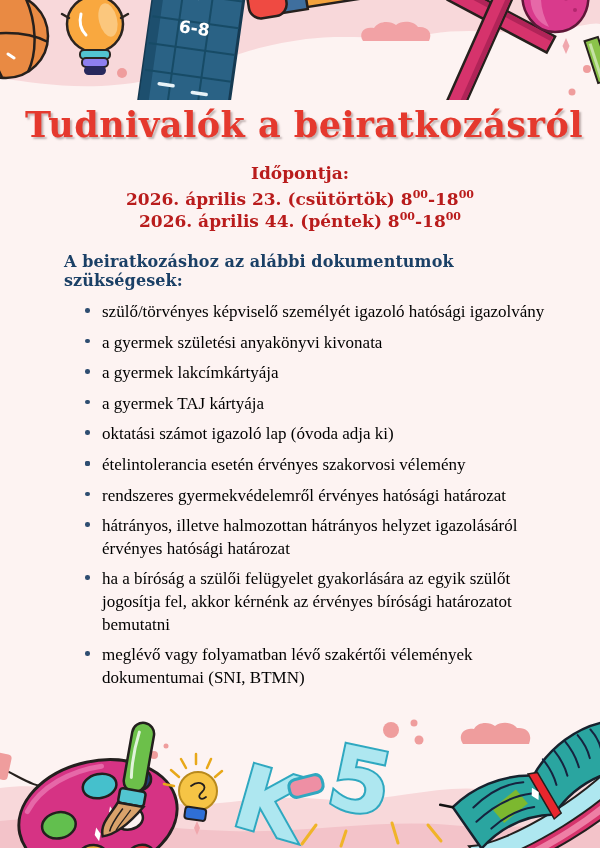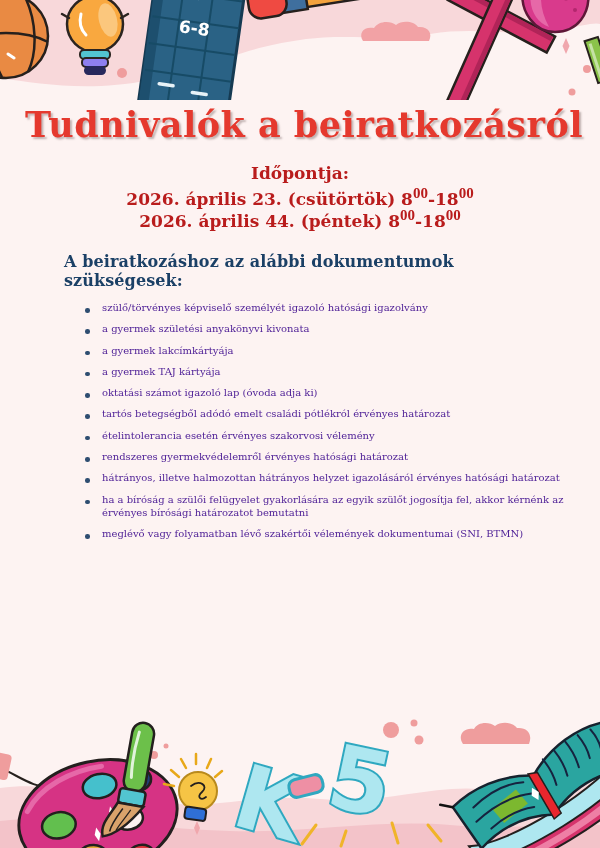--- a/index.html
+++ b/index.html
@@ -19,33 +19,33 @@
     color:#e5392e;
     text-shadow:2px 2px 2px rgba(120,100,100,.45);
   }
   .schedule{
     position:absolute;top:163px;left:0;width:100%;
     text-align:center;color:#b91c1c;font-weight:bold;
   }
   .schedule p{margin:0;}
   .schedule-label{font-size:17px;margin-bottom:5px !important;}
   .date-line{font-size:17px;line-height:22px;}
-  .date-line sup{font-size:15px;line-height:0;font-family:Liberation Serif, serif;}
+  .date-line sup{font-size:11px;line-height:0;}
 
   .documents{
     position:absolute;top:252px;left:64px;width:500px;
   }
   .documents h2{
     margin:0 0 11px 0;font-size:16px;font-weight:bold;
     color:#1b4066;letter-spacing:.1px;
   }
   .documents ul{margin:0;padding:0;list-style:none;}
   .doc-item{
     position:relative;padding-left:38px;margin-bottom:8px;
-    font-size:10px;line-height:1.33;color:#4c1d95;
+    font-size:17px;line-height:1.33;color:#000000;font-family:Liberation Serif, serif;
   }
   .doc-item .bullet{
     position:absolute;left:21px;top:7px;width:4.5px;height:4.5px;
     border-radius:50%;background:#2e4d71;
   }
 </style>
 </head>
 <body>
 
 <svg class="decor top" width="600" height="100" viewBox="0 0 600 100">
@@ -144,21 +144,21 @@
 
       <li class="doc-item"><span class="bullet"></span><span>a gyermek születési anyakönyvi kivonata</span></li>
 
       <li class="doc-item"><span class="bullet"></span><span>a gyermek lakcímkártyája</span></li>
 
       <li class="doc-item"><span class="bullet"></span><span>a gyermek TAJ kártyája</span></li>
 
 
       <li class="doc-item"><span class="bullet"></span><span>oktatási számot igazoló lap (óvoda adja ki)</span></li>
 
-      <li class="doc-item"><span class="bullet"></span><span>tartós betegségből adódó emelt családi pótlékról érvényes határozat</span></li>
+      <li class="doc-item"><span class="bullet"></span></li>
 
       <li class="doc-item"><span class="bullet"></span><span>ételintolerancia esetén érvényes szakorvosi vélemény</span></li>
 
       <li class="doc-item"><span class="bullet"></span><span>rendszeres gyermekvédelemről érvényes hatósági határozat</span></li>
 
       <li class="doc-item"><span class="bullet"></span><span>hátrányos, illetve halmozottan hátrányos helyzet igazolásáról érvényes hatósági határozat</span></li>
 
 
       <li class="doc-item"><span class="bullet"></span><span>ha a bíróság a szülői felügyelet gyakorlására az egyik szülőt jogosítja fel, akkor kérnénk az érvényes bírósági határozatot bemutatni</span></li>
 

